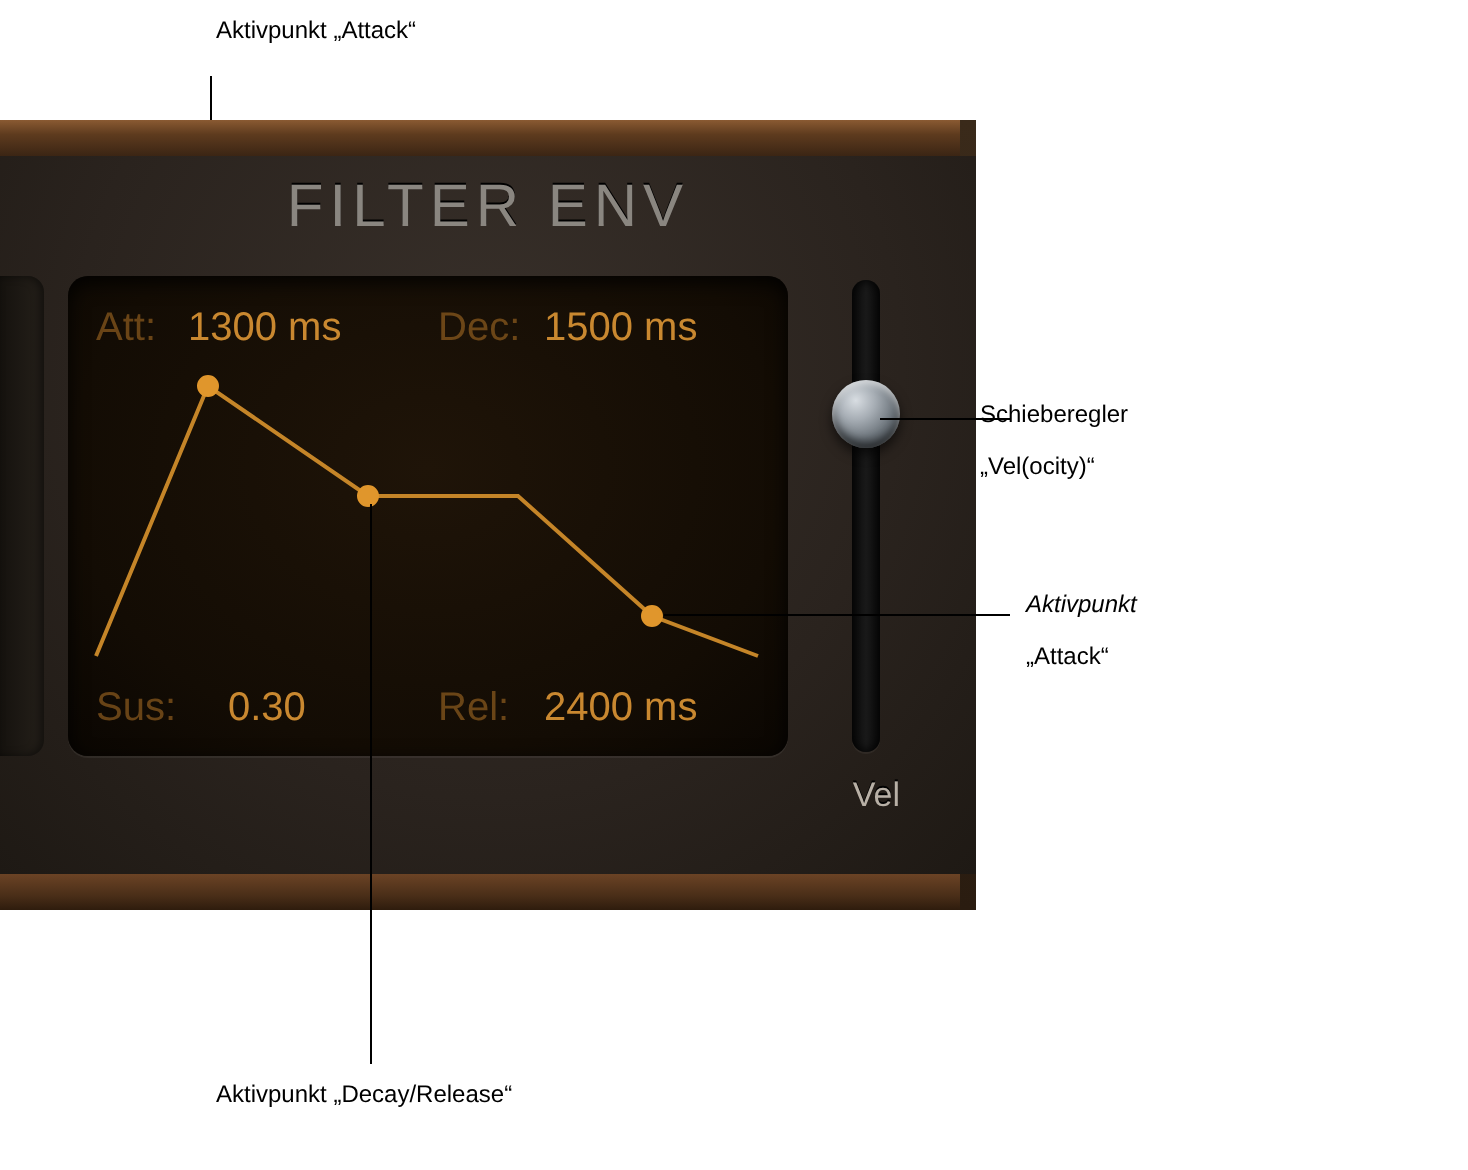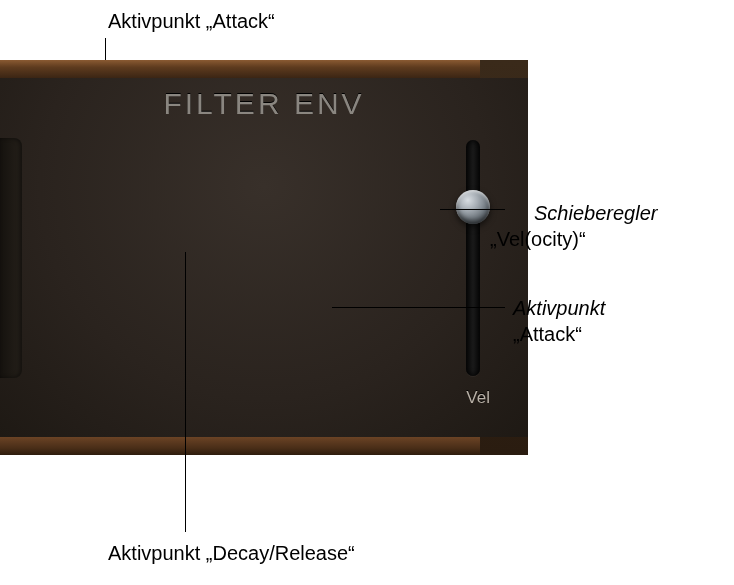--- a/index.html
+++ b/index.html
@@ -6,34 +6,34 @@
     body {
       width: 734px;
       height: 585px;
       background: #fff;
       font-family: -apple-system, Helvetica, Arial, sans-serif;
       position: relative;
       overflow: hidden;
     }
     .callout {
       position: absolute;
-      font-size: 20px;
+      font-size: 12px;
       color: #000;
       line-height: 1.3;
     }
     .callout-line {
       position: absolute;
       background: #000;
     }
     
     .panel-frame {
       position: absolute;
       left: 0;
       top: 60px;
-      width: 528px;
+      width: 488px;
       height: 395px;
       background: linear-gradient(to bottom, #3a2a1a, #2a1c10);
     }
     .wood-top, .wood-bottom {
       position: absolute;
       left: 0;
       width: 480px;
       height: 18px;
       background: linear-gradient(to bottom, #8a5a32, #5e3b1e 40%, #3b2514);
     }
@@ -154,31 +154,51 @@
 
 <div class="panel-frame">
   <div class="wood-top"></div>
   <div class="wood-bottom"></div>
   <div class="panel-inner">
 
     <div class="panel-title">FILTER ENV</div>
 
     <div class="left-edge"></div>
 
+    <div class="env-display">
+      <svg class="env-svg" viewBox="0 0 360 240">
+
+        <text class="param-label" x="14" y="32">Att:</text>
+        <text class="param-value" x="60" y="32">1300 ms</text>
+        <text class="param-label" x="185" y="32">Dec:</text>
+        <text class="param-value" x="238" y="32">1500 ms</text>
+
+        <text class="param-label" x="14" y="222">Sus:</text>
+        <text class="param-value" x="80" y="222">0.30</text>
+        <text class="param-label" x="185" y="222">Rel:</text>
+        <text class="param-value" x="238" y="222">2400 ms</text>
+
+        <polyline class="env-line" points="14,190 70,55 150,110 225,110 292,170 345,190"></polyline>
+
+        <circle class="env-node" r="5" cx="70" cy="55"></circle>
+        <circle class="env-node" r="5" cx="150" cy="110"></circle>
+        <circle class="env-node" r="5" cx="292" cy="170"></circle>
+      </svg>
+    </div>
 
     <div class="vel-slider">
       <div class="vel-track"></div>
       <div class="vel-thumb"></div>
     </div>
     <div class="vel-label">Vel</div>
 
   </div>
 </div>
 
-<div class="callout" style="left:534px; top:200px;font-style:italic;">Schieberegler</div>
+<div class="callout" style="left:490px; top:200px;">Schieberegler</div>
 <div class="callout" style="left:490px; top:226px;">„Vel(ocity)“</div>
 <div class="callout-line" style="left:440px; top:209px; width:65px; height:1px;"></div>
 
 <div class="callout" style="left:513px; top:295px;font-style:italic;">Aktivpunkt</div>
 <div class="callout" style="left:513px; top:321px;">„Attack“</div>
 <div class="callout-line" style="left:332px; top:307px; width:173px; height:1px;"></div>
 
 <div class="callout" style="left:108px; top:540px;">Aktivpunkt „Decay/Release“</div>
 <div class="callout-line" style="left:185px; top:252px; width:1px; height:280px;"></div>
 

